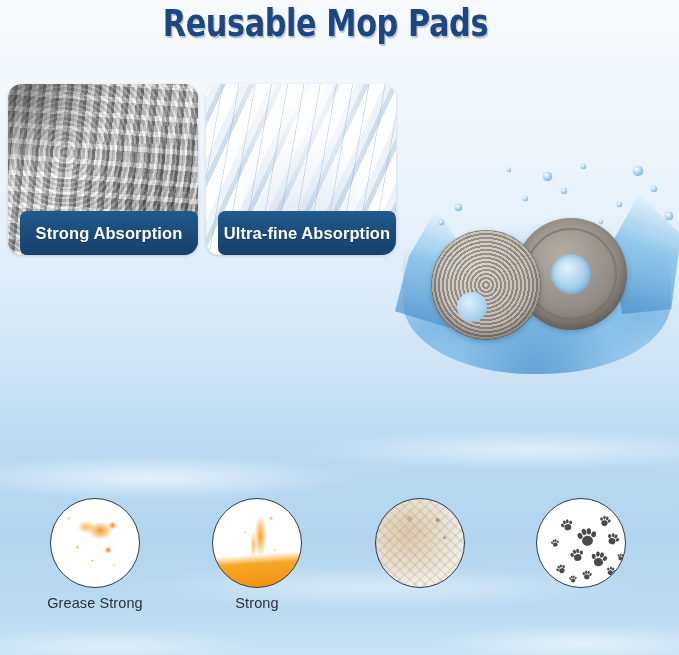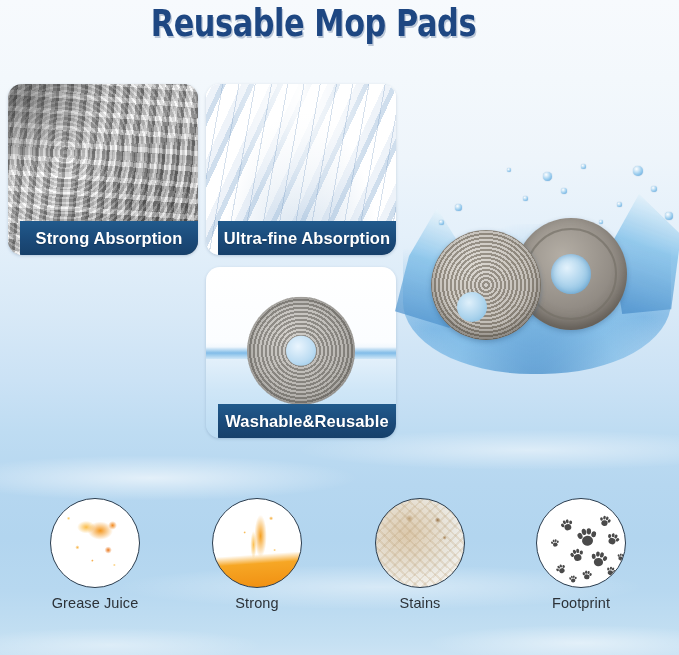--- a/index.html
+++ b/index.html
@@ -30,21 +30,21 @@
   .haze-b { left:300px; top:430px; width:460px; height:40px;
             background:radial-gradient(ellipse at center, rgba(255,255,255,.5), rgba(255,255,255,0) 72%); }
   .haze-c { left:120px; top:565px; width:520px; height:44px;
             background:radial-gradient(ellipse at center, rgba(255,255,255,.45), rgba(255,255,255,0) 72%); }
   .haze-d { left:430px; top:625px; width:300px; height:36px;
             background:radial-gradient(ellipse at center, rgba(255,255,255,.5), rgba(255,255,255,0) 72%); }
   .haze-e { left:-40px; top:628px; width:300px; height:34px;
             background:radial-gradient(ellipse at center, rgba(255,255,255,.4), rgba(255,255,255,0) 72%); }
 
   
-  .title-wrap { position:absolute; left:0; top:4px; width:627px; text-align:center; }
+  .title-wrap { position:absolute; left:12px; top:4px; width:627px; text-align:center; }
   .title {
     display:inline-block;
     font-family:"DejaVu Sans", sans-serif;
     font-weight:700;
     font-size:37px;
     line-height:40px;
     letter-spacing:-0.5px;
     color:#1e4782;
     transform:scaleX(.82);
     transform-origin:center;
@@ -59,28 +59,29 @@
     box-shadow:0 1px 3px rgba(60,90,130,.25);
   }
   .tile.c0 { left:0; }
   .tile.c1 { left:198px; }
   .tile.r0 { top:0; }
   .tile.r1 { top:183px; }
 
   .tile-photo { position:absolute; inset:0; }
 
   .tile-label {
-    position:absolute; left:12px; right:0; bottom:0; height:34px;
+    position:absolute; left:12px; right:0; bottom:0; height:44px;
     background:linear-gradient(180deg,#215a8c 0%, #1b4a79 55%, #17406a 100%);
     color:#fff;
     font-size:16.5px;
     font-weight:600;
     display:flex; align-items:center; justify-content:center;
     letter-spacing:.1px;
     text-shadow:0 1px 1px rgba(0,0,0,.25);
+    border-radius:7px;
   }
 
   
   .photo-chenille {
     background:
       repeating-linear-gradient(96deg,
         rgba(255,255,255,.55) 0 3px,
         rgba(150,150,150,.30) 3px 7px,
         rgba(70,70,70,.35) 7px 10px,
         rgba(255,255,255,.35) 10px 14px),
@@ -290,29 +291,20 @@
     <div class="tile-photo photo-chenille"></div>
     <div class="tile-label">Strong Absorption</div>
   </div>
 
   <div class="tile c1 r0">
     <div class="tile-photo photo-weave"></div>
     <div class="tile-label">Ultra-fine Absorption</div>
   </div>
 
 
-  <div class="tile c1 r1">
-    <div class="tile-photo photo-water">
-      <div class="w-line"></div>
-      <div class="pad">
-        <div class="pad-hole"></div>
-      </div>
-    </div>
-    <div class="tile-label">Washable&amp;Reusable</div>
-  </div>
 
 </div>
 
 <div class="splash">
   <div class="splash-crown"></div>
   <div class="splash-wing wing-l"></div>
   <div class="splash-wing wing-r"></div>
 
   <div class="pad-back">
     <div class="pad-back-ring"></div>
@@ -333,31 +325,30 @@
   <div class="splash-drop" style="left:222px;top:52px;width:5px;height:5px;"></div>
   <div class="splash-drop" style="left:204px;top:70px;width:4px;height:4px;"></div>
   <div class="splash-drop" style="left:112px;top:18px;width:4px;height:4px;"></div>
   <div class="splash-drop" style="left:270px;top:62px;width:8px;height:8px;"></div>
 </div>
 
 <div class="stains">
 
   <div class="stain-item i0">
     <div class="stain-circle s-grease"></div>
-    <div class="stain-label">Grease Juice</div>
+    <div class="stain-label">Grease Strong</div>
   </div>
 
   <div class="stain-item i1">
     <div class="stain-circle s-juice"></div>
     <div class="stain-label">Strong</div>
   </div>
 
   <div class="stain-item i2">
     <div class="stain-circle s-dirt"></div>
-    <div class="stain-label">Stains</div>
   </div>
 
   <div class="stain-item i3">
     <div class="stain-circle s-paw" id="pawbox">
         <div class="paw" style="left: 40px; top: 28px; transform: scale(1.25) rotate(-8deg); transform-origin: center center;">
           <svg width="20" height="20" viewBox="0 0 20 20">
             <ellipse cx="10" cy="13" rx="4.4" ry="4" fill="#4a4a4a"></ellipse>
             <ellipse cx="4.6" cy="8.4" rx="1.9" ry="2.5" fill="#4a4a4a" transform="rotate(-18 4.6 8.4)"></ellipse>
             <ellipse cx="8.2" cy="5.6" rx="1.8" ry="2.5" fill="#4a4a4a" transform="rotate(-6 8.2 5.6)"></ellipse>
             <ellipse cx="12.1" cy="5.7" rx="1.8" ry="2.5" fill="#4a4a4a" transform="rotate(7 12.1 5.7)"></ellipse>
@@ -457,16 +448,15 @@
         <div class="paw" style="left: 26px; top: 70px; transform: scale(0.5) rotate(-6deg); transform-origin: center center;">
           <svg width="20" height="20" viewBox="0 0 20 20">
             <ellipse cx="10" cy="13" rx="4.4" ry="4" fill="#4a4a4a"></ellipse>
             <ellipse cx="4.6" cy="8.4" rx="1.9" ry="2.5" fill="#4a4a4a" transform="rotate(-18 4.6 8.4)"></ellipse>
             <ellipse cx="8.2" cy="5.6" rx="1.8" ry="2.5" fill="#4a4a4a" transform="rotate(-6 8.2 5.6)"></ellipse>
             <ellipse cx="12.1" cy="5.7" rx="1.8" ry="2.5" fill="#4a4a4a" transform="rotate(7 12.1 5.7)"></ellipse>
             <ellipse cx="15.6" cy="8.6" rx="1.9" ry="2.4" fill="#4a4a4a" transform="rotate(20 15.6 8.6)"></ellipse>
           </svg>
         </div>
       </div>
-    <div class="stain-label">Footprint</div>
   </div>
 
 </div>
 
 </body></html>

